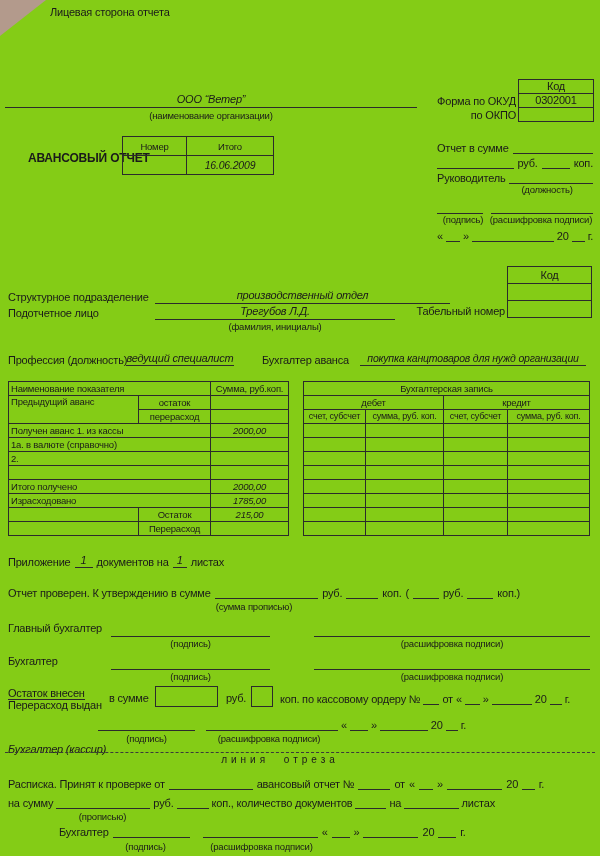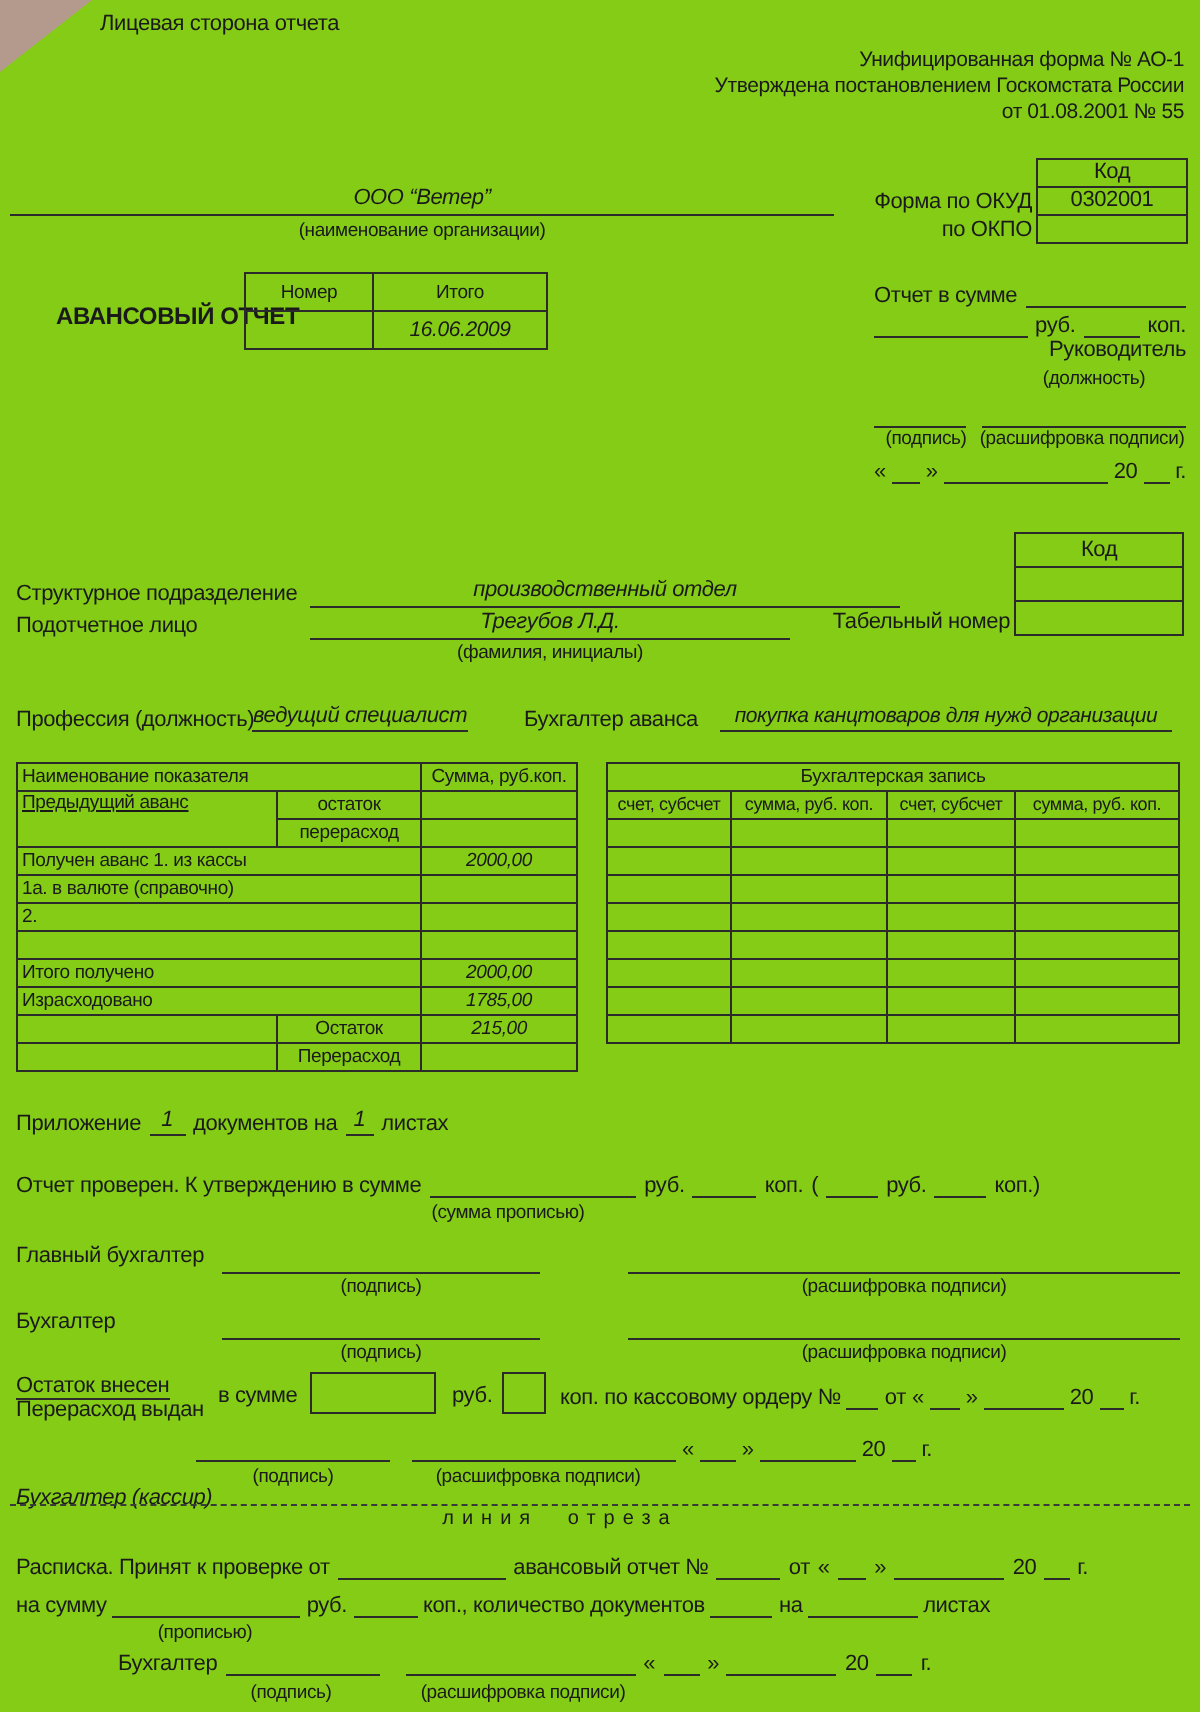--- a/index.html
+++ b/index.html
@@ -26,25 +26,20 @@
   .dash{position:absolute;border-top:1px dashed #3a3a3a;}
 </style>
 </head>
 <body>
 
 <div class="page">
 
   <div class="corner"></div>
   <div class="abs" style="left:50px;top:6px;">Лицевая сторона отчета</div>
 
-  <div class="abs r" style="right:8px;top:24px;font-size:10.5px;line-height:13px;">
-    <div>Унифицированная форма № АО-1</div>
-    <div>Утверждена постановлением Госкомстата России</div>
-    <div>от 01.08.2001 № 55</div>
-  </div>
 
   <div class="abs it c uline" style="left:5px;top:93px;width:412px;height:14px;">ООО “Ветер”</div>
   <div class="abs cap c" style="left:5px;top:110px;width:412px;">(наименование организации)</div>
 
   <div class="abs r" style="right:84px;top:95px;">Форма по ОКУД</div>
   <div class="abs r" style="right:84px;top:109px;margin-left:32px;">по ОКПО</div>
   <div class="codebox" style="left:518px;top:79px;width:76px;">
     <div class="cell">Код</div>
     <div class="cell">0302001</div>
     <div class="cell"></div>
@@ -72,21 +67,21 @@
     <div style="position:relative;display:flex;align-items:flex-end;gap:4px;height:15px;">
       <span>Отчет в сумме</span>
       <span class="fill"></span>
     </div>
     <div style="position:relative;display:flex;align-items:flex-end;gap:4px;height:15px;">
       <span class="fill"></span>
       <span>руб.</span>
       <span class="seg" style="width:28px;"></span>
       <span>коп.</span>
     </div>
-    <div style="position:relative;display:flex;align-items:flex-end;gap:4px;height:15px;flex-direction:column;">
+    <div style="position:relative;display:flex;align-items:flex-end;gap:4px;height:15px;">
       <span>Руководитель</span>
       <span class="fill"></span>
     </div>
     <div class="cap c" style="height:13px;padding-left:64px;">(должность)</div>
     <div style="position:relative;display:flex;align-items:flex-end;gap:8px;height:17px;">
       <span class="seg" style="width:46px;"></span>
       <span class="fill"></span>
     </div>
     <div class="cap" style="display:flex;height:12px;">
       <span class="c" style="width:52px;">(подпись)</span>
@@ -127,21 +122,21 @@
         <col style="width:130px">
         <col style="width:72px">
         <col>
       </colgroup>
     <tbody>
         <tr>
       <td colspan="2">Наименование показателя</td>
       <td class="c">Сумма, руб.коп.</td>
     </tr>
     <tr>
-      <td rowspan="2" style="vertical-align:top;text-decoration:underline;">Предыдущий аванс</td>
+      <td rowspan="2" style="vertical-align:top;">Предыдущий аванс</td>
       <td class="c">остаток</td>
       <td></td>
     </tr>
     <tr>
       <td class="c">перерасход</td>
       <td></td>
     </tr>
     <tr>
       <td colspan="2">Получен аванс 1. из кассы</td>
       <td class="c it">2000,00</td>
@@ -182,20 +177,24 @@
   <table class="tbl" style="left:303px;top:381px;width:287px;">
     <colgroup>
         <col style="width:62px">
         <col style="width:78px">
         <col style="width:64px">
         <col>
       </colgroup>
     <tbody>
         <tr>
       <td colspan="4" class="c">Бухгалтерская запись</td>
+    </tr>
+    <tr>
+      <td colspan="2" class="c">дебет</td>
+      <td colspan="2" class="c">кредит</td>
     </tr>
     <tr>
       <td class="c" style="font-size:9px;padding:0 1px;">счет, субсчет</td>
       <td class="c" style="font-size:9px;padding:0 1px;">сумма, руб. коп.</td>
       <td class="c" style="font-size:9px;padding:0 1px;">счет, субсчет</td>
       <td class="c" style="font-size:9px;padding:0 1px;">сумма, руб. коп.</td>
     </tr>
     <tr>
           <td></td>
           <td></td>

